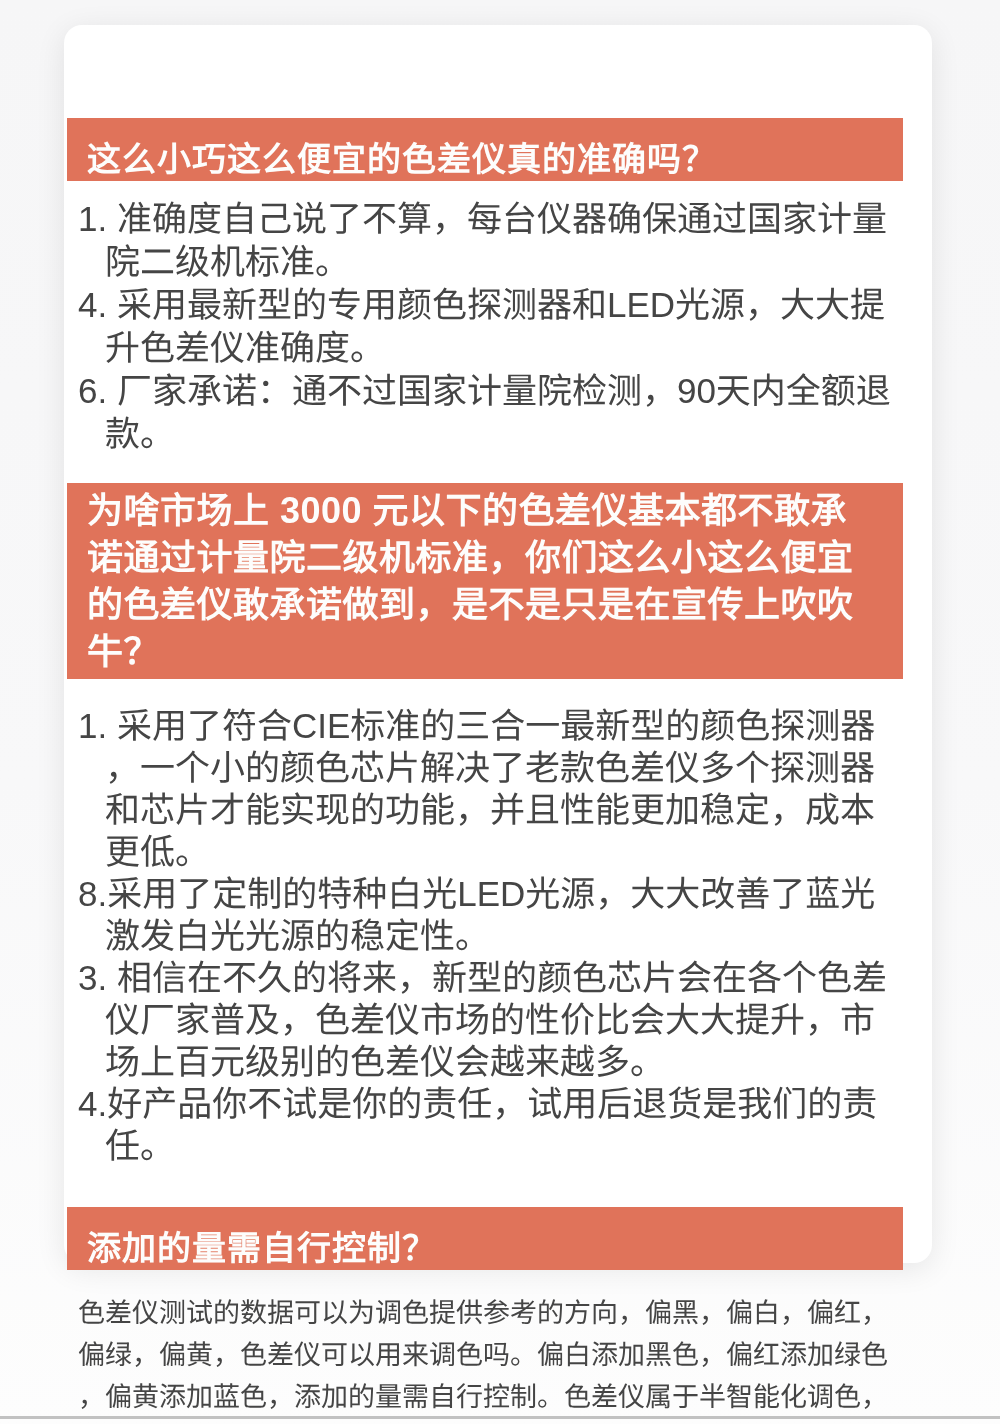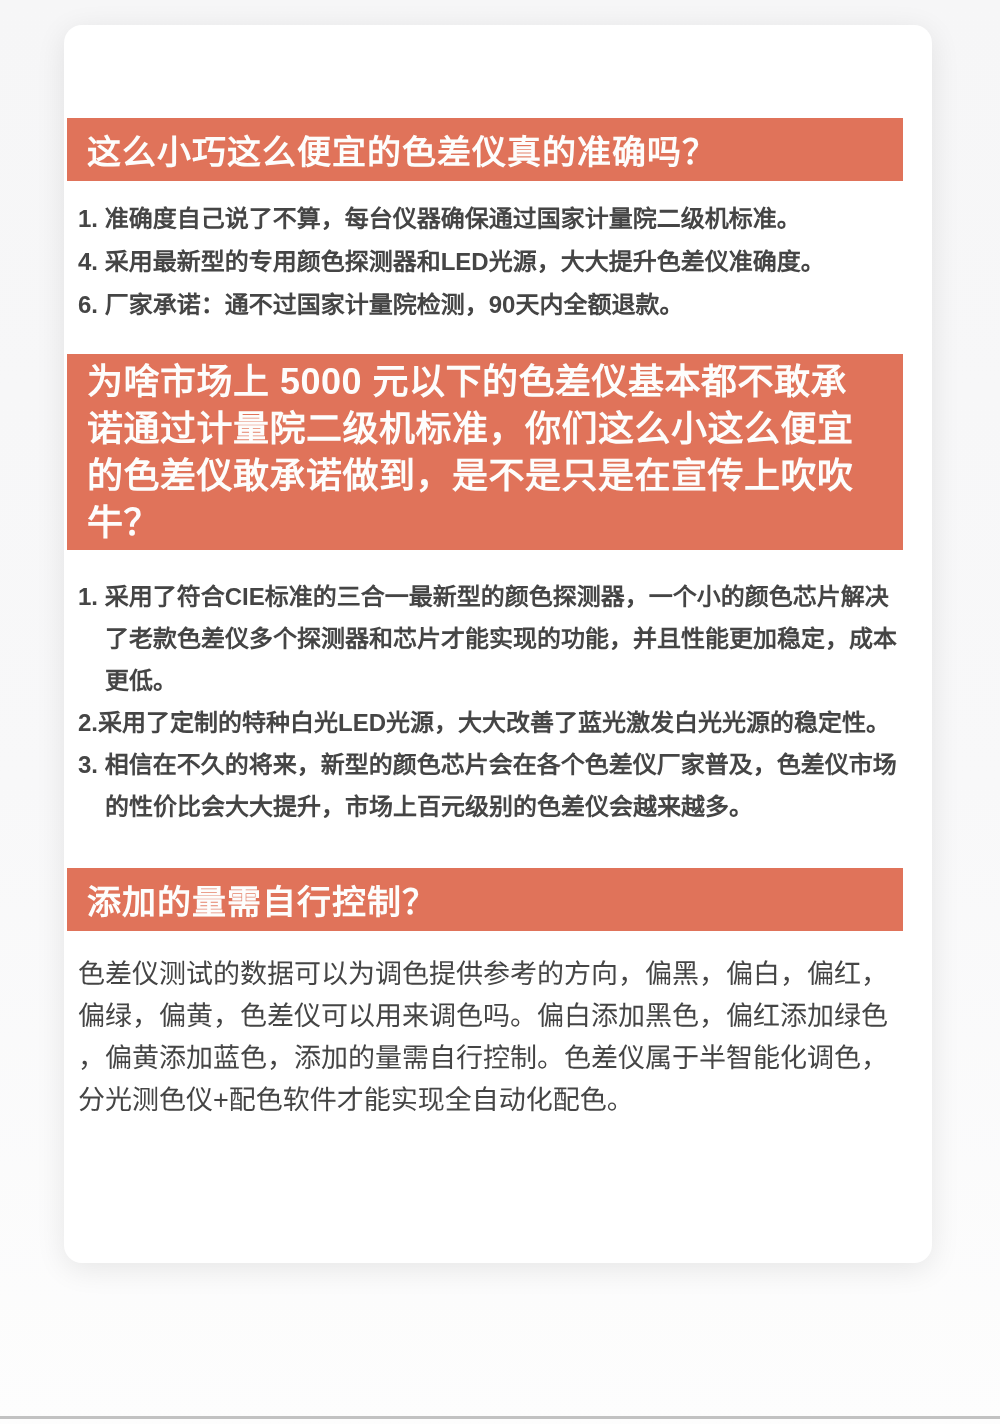--- a/index.html
+++ b/index.html
@@ -29,42 +29,41 @@
     background: #e0735a;
     color: #fdfdfc;
     font-weight: bold;
     margin: 0 29px 0 3px;
     padding-left: 20px;
     box-sizing: border-box;
   }
   .banner.single {
     height: 63px;
     display: flex;
-    align-items: center;
+    align-items: flex-end;
     font-size: 34px;
     letter-spacing: 1px;
   }
   .banner.multi {
     padding: 4px 34px 4px 20px;
     font-size: 36px;
     line-height: 47px;
     letter-spacing: 0.5px;
     word-break: break-all;
     line-break: anywhere;
   }
   .banner-1 { margin-top: 93px; }
   .banner-2 { margin-top: 28px; }
   .banner-3 { margin-top: 40px; }
   .answer-list {
     margin: 16px 28px 0 14px;
-    font-size: 24px;
+    font-size: 35px;
     line-height: 43px;
     word-break: break-all;
     line-break: anywhere;
-    font-weight: bold;
   }
   .answer-list.tight {
     margin-top: 26px;
     line-height: 42px;
   }
   .answer-item {
     padding-left: 27px;
     text-indent: -27px;
   }
   .answer-paragraph {
@@ -92,27 +91,28 @@
     <span>这么小巧这么便宜的色差仪真的准确吗？</span>
   </div>
 
   <div class="answer-list">
     <div class="answer-item">1. 准确度自己说了不算，每台仪器确保通过国家计量院二级机标准。</div>
     <div class="answer-item">4. 采用最新型的专用颜色探测器和LED光源，大大提升色差仪准确度。</div>
     <div class="answer-item">6. 厂家承诺：通不过国家计量院检测，90天内全额退款。</div>
   </div>
 
   <div class="banner multi banner-2">
-    <span>为啥市场上 5000 元以下的色差仪基本都不敢承诺通过计量院二级机标准，你们这么小这么便宜的色差仪敢承诺做到，是不是只是在宣传上吹吹牛？</span>
+    <span>为啥市场上 3000 元以下的色差仪基本都不敢承诺通过计量院二级机标准，你们这么小这么便宜的色差仪敢承诺做到，是不是只是在宣传上吹吹牛？</span>
   </div>
 
   <div class="answer-list tight">
     <div class="answer-item">1. 采用了符合CIE标准的三合一最新型的颜色探测器，一个小的颜色芯片解决了老款色差仪多个探测器和芯片才能实现的功能，并且性能更加稳定，成本更低。</div>
-    <div class="answer-item">2.采用了定制的特种白光LED光源，大大改善了蓝光激发白光光源的稳定性。</div>
+    <div class="answer-item">8.采用了定制的特种白光LED光源，大大改善了蓝光激发白光光源的稳定性。</div>
     <div class="answer-item">3. 相信在不久的将来，新型的颜色芯片会在各个色差仪厂家普及，色差仪市场的性价比会大大提升，市场上百元级别的色差仪会越来越多。</div>
+    <div class="answer-item">4.好产品你不试是你的责任，试用后退货是我们的责任。</div>
   </div>
 
   <div class="banner single banner-3">
     <span>添加的量需自行控制？</span>
   </div>
 
   <div class="answer-paragraph">色差仪测试的数据可以为调色提供参考的方向，偏黑，偏白，偏红，偏绿，偏黄，色差仪可以用来调色吗。偏白添加黑色，偏红添加绿色，偏黄添加蓝色，添加的量需自行控制。色差仪属于半智能化调色，分光测色仪+配色软件才能实现全自动化配色。</div>
 
 </div>
 

